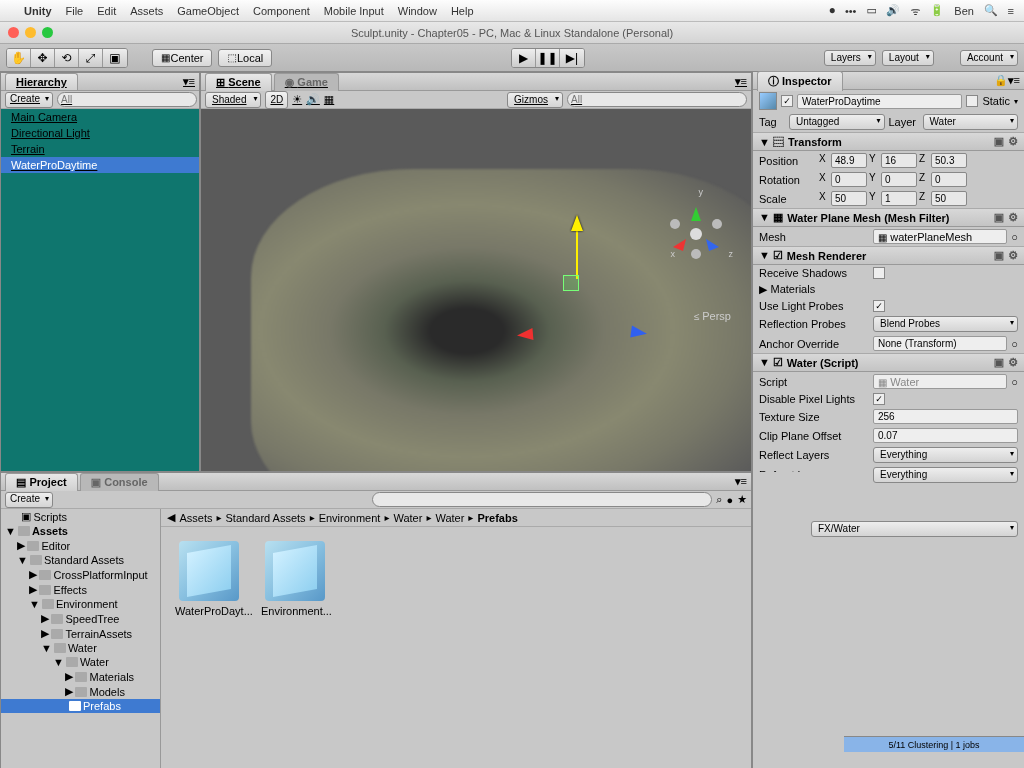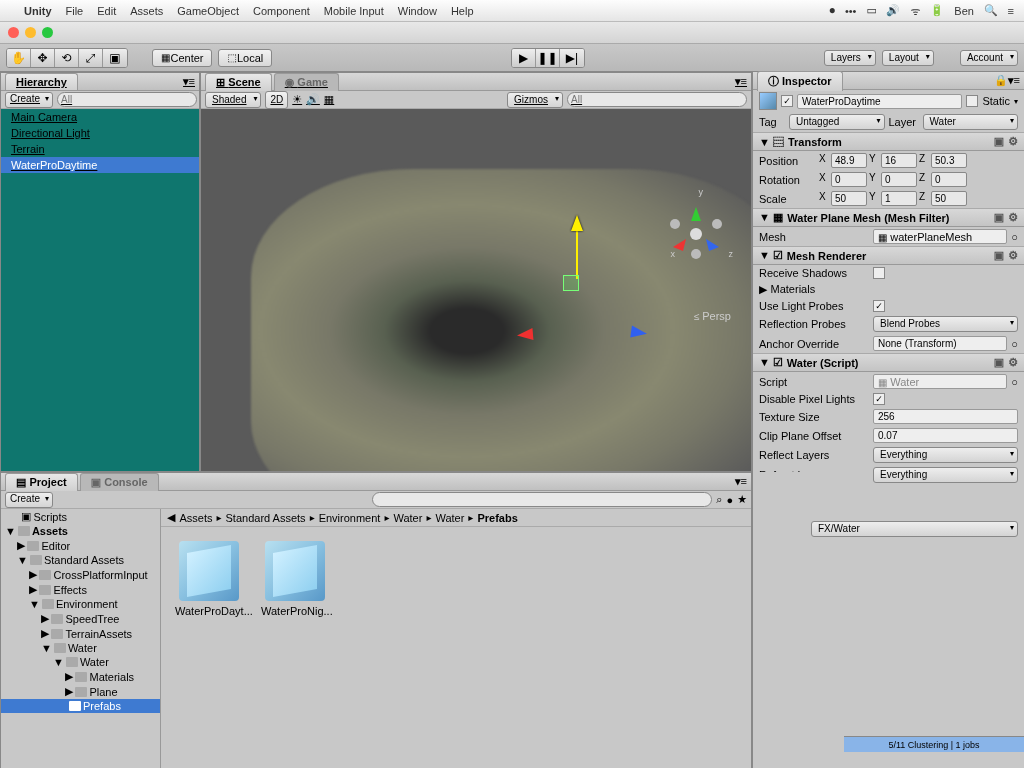--- a/index.html
+++ b/index.html
@@ -87,20 +87,21 @@
     <span>≡</span>
   </div>
 </div>
 
 <div class="titlebar">
   <div class="traffic">
     <div class="dot red"></div>
     <div class="dot yel"></div>
     <div class="dot grn"></div>
   </div>
+  <span class="title">Sculpt.unity - Chapter05 - PC, Mac &amp; Linux Standalone (Personal)</span>
 </div>
 
 <div class="toolbar">
   <div class="toolgroup">
     <div class="toolbtn">✋</div>
     <div class="toolbtn">✥</div>
     <div class="toolbtn">⟲</div>
     <div class="toolbtn">⤢</div>
     <div class="toolbtn">▣</div>
   </div>
@@ -381,40 +382,40 @@
             <span>Water</span>
           </div>
         <div class="tree-item" style="padding-left:64px">
             <span>▶</span>
             <span class="folder-icon"></span> 
             <span>Materials</span>
           </div>
         <div class="tree-item" style="padding-left:64px">
             <span>▶</span>
             <span class="folder-icon"></span> 
-            <span>Plane</span>
+            <span>Models</span>
           </div>
         <div class="tree-item sel" style="padding-left:68px">
             <span class="folder-icon" style="background:#fff"></span> 
             <span>Prefabs</span>
           </div>
       </div>
       <div class="proj-content">
         <div class="breadcrumb">
           <span>◀</span>
           <span>Assets</span> ▸
           <span>Standard Assets</span> ▸
           <span>Environment</span> ▸
           <span>Water</span> ▸
           <span>Water</span> ▸
           <b>Prefabs</b>
         </div>
         <div class="assets-grid">
           <div class="asset"><div class="asset-cube"></div><span>WaterProDayt...</span></div>
-          <div class="asset"><div class="asset-cube"></div><span>WaterProNig...</span></div>
+          <div class="asset"><div class="asset-cube"></div><span>Environment...</span></div>
         </div>
       </div>
     </div>
   </div>
   <div style="width:272px;background:#c8c8c8;border-left:1px solid #888"></div>
 </div>
 
 <div class="statusbar">5/11 Clustering | 1 jobs</div>
 
 </body></html>

